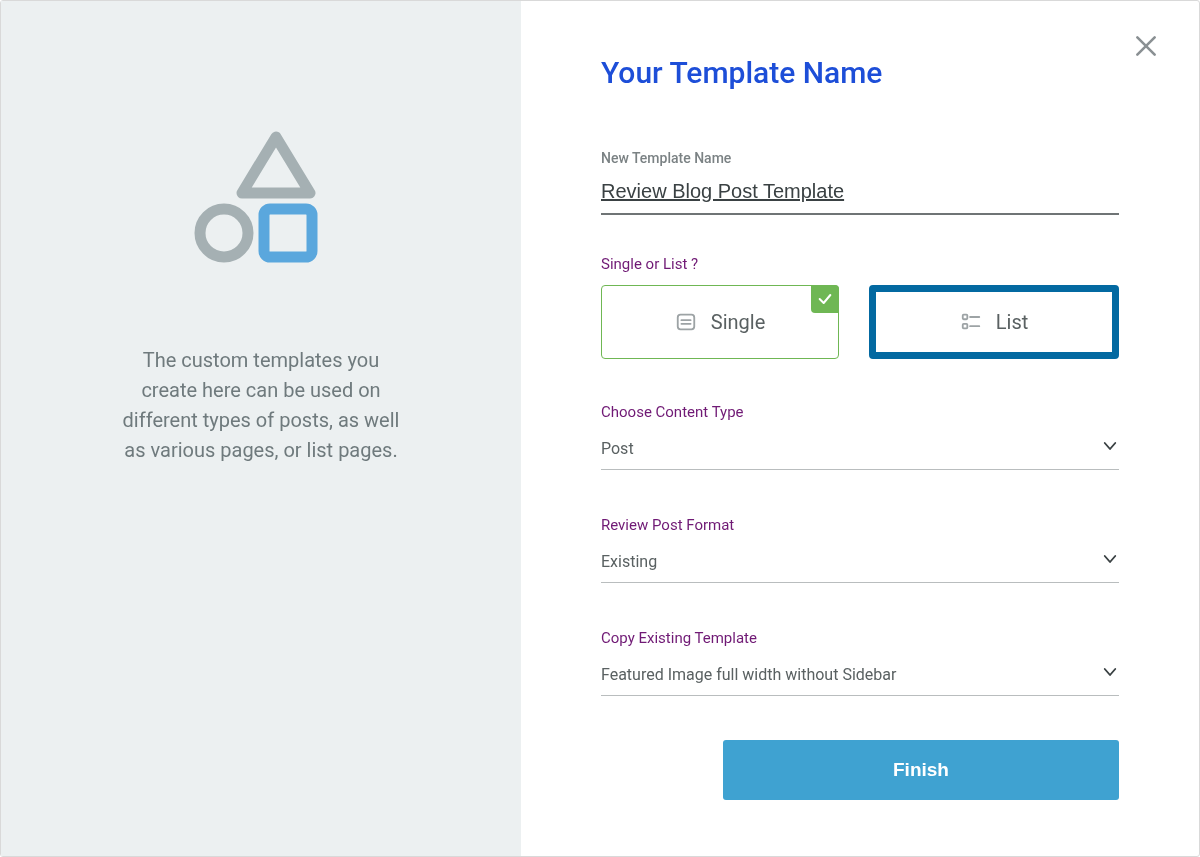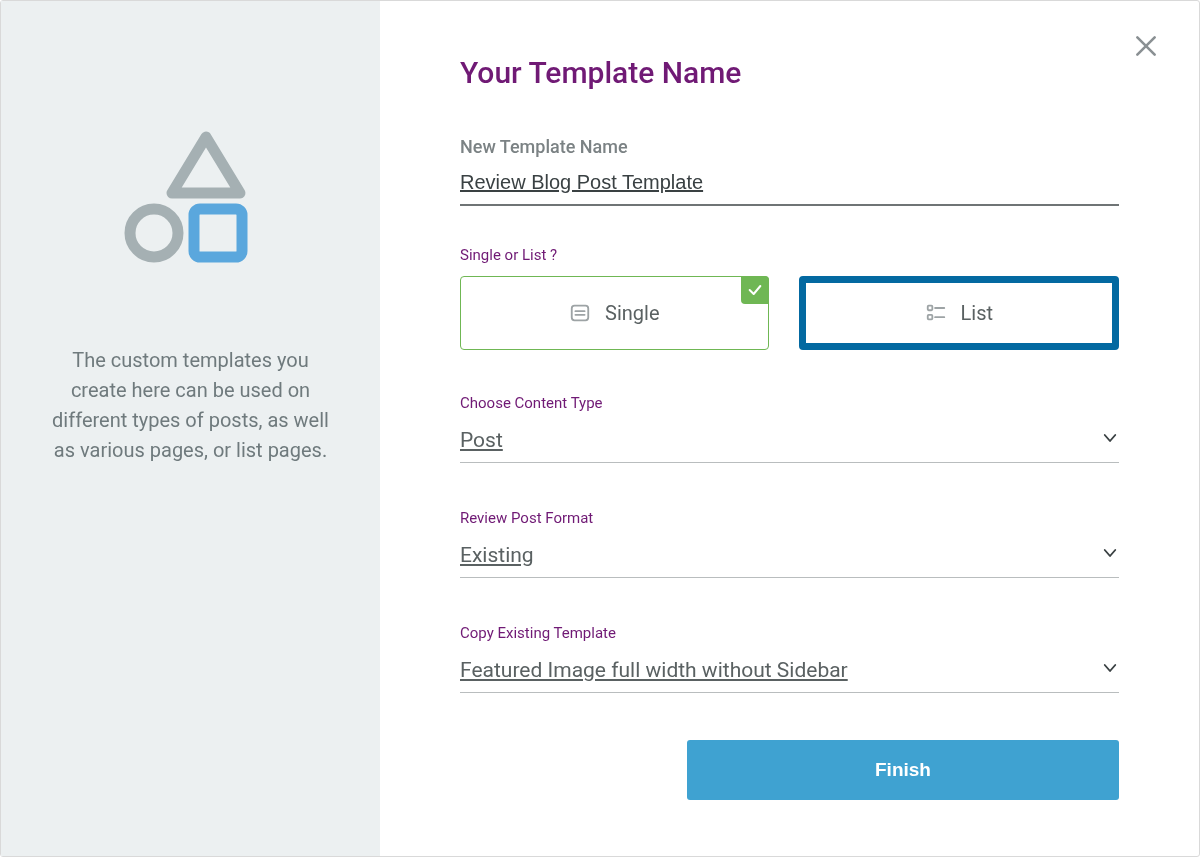--- a/index.html
+++ b/index.html
@@ -13,21 +13,21 @@
     .modal {
       width: 1200px;
       height: 857px;
       display: flex;
       border: 1px solid #d9d9d9;
       border-radius: 3px;
       background: #fff;
       position: relative;
     }
     .left-panel {
-      width: 379px;
+      width: 520px;
       height: 100%;
       background: #ecf0f1;
       display: flex;
       flex-direction: column;
       align-items: center;
       padding-top: 128px;
     }
     .shapes-wrap {
       width: 150px;
       height: 160px;
@@ -53,25 +53,25 @@
     .close-btn {
       position: absolute;
       top: 32px;
       right: 40px;
       cursor: pointer;
       color: #8a9093;
     }
     .page-title {
       font-size: 30px;
       font-weight: 500;
-      color: #701a75;
-      margin-bottom: 46px;
+      color: #1d4ed8;
+      margin-bottom: 60px;
     }
     .field-label {
-      font-size: 18px;
+      font-size: 14px;
       color: #7b8284;
       font-weight: 500;
       margin-bottom: 10px;
     }
     .small-label {
       font-size: 15px;
       color: #701a75;
       margin-bottom: 12px;
     }
     .text-input {
@@ -127,39 +127,38 @@
     }
     .select-row {
       display: flex;
       align-items: center;
       justify-content: space-between;
       border-bottom: 1px solid #b9bdbe;
       padding: 4px 0 10px 0;
       cursor: pointer;
     }
     .select-value {
-      font-size: 21px;
+      font-size: 16px;
       color: #5a6162;
-      text-decoration: underline;
     }
     .chevron { color: #3a4143; }
     .footer {
       margin-top: auto;
       display: flex;
       justify-content: flex-end;
       padding-bottom: 26px;
     }
     .finish-btn {
       background: #3fa2d1;
       color: #fff;
       font-size: 19px;
       font-weight: 600;
       border: none;
       border-radius: 3px;
-      width: 432px;
+      width: 396px;
       height: 60px;
       cursor: pointer;
     }
     .toggle-icon { color: #9da3a5; display:flex; }
   </style>
 </head>
 <body>
 
 <div class="modal">
 

